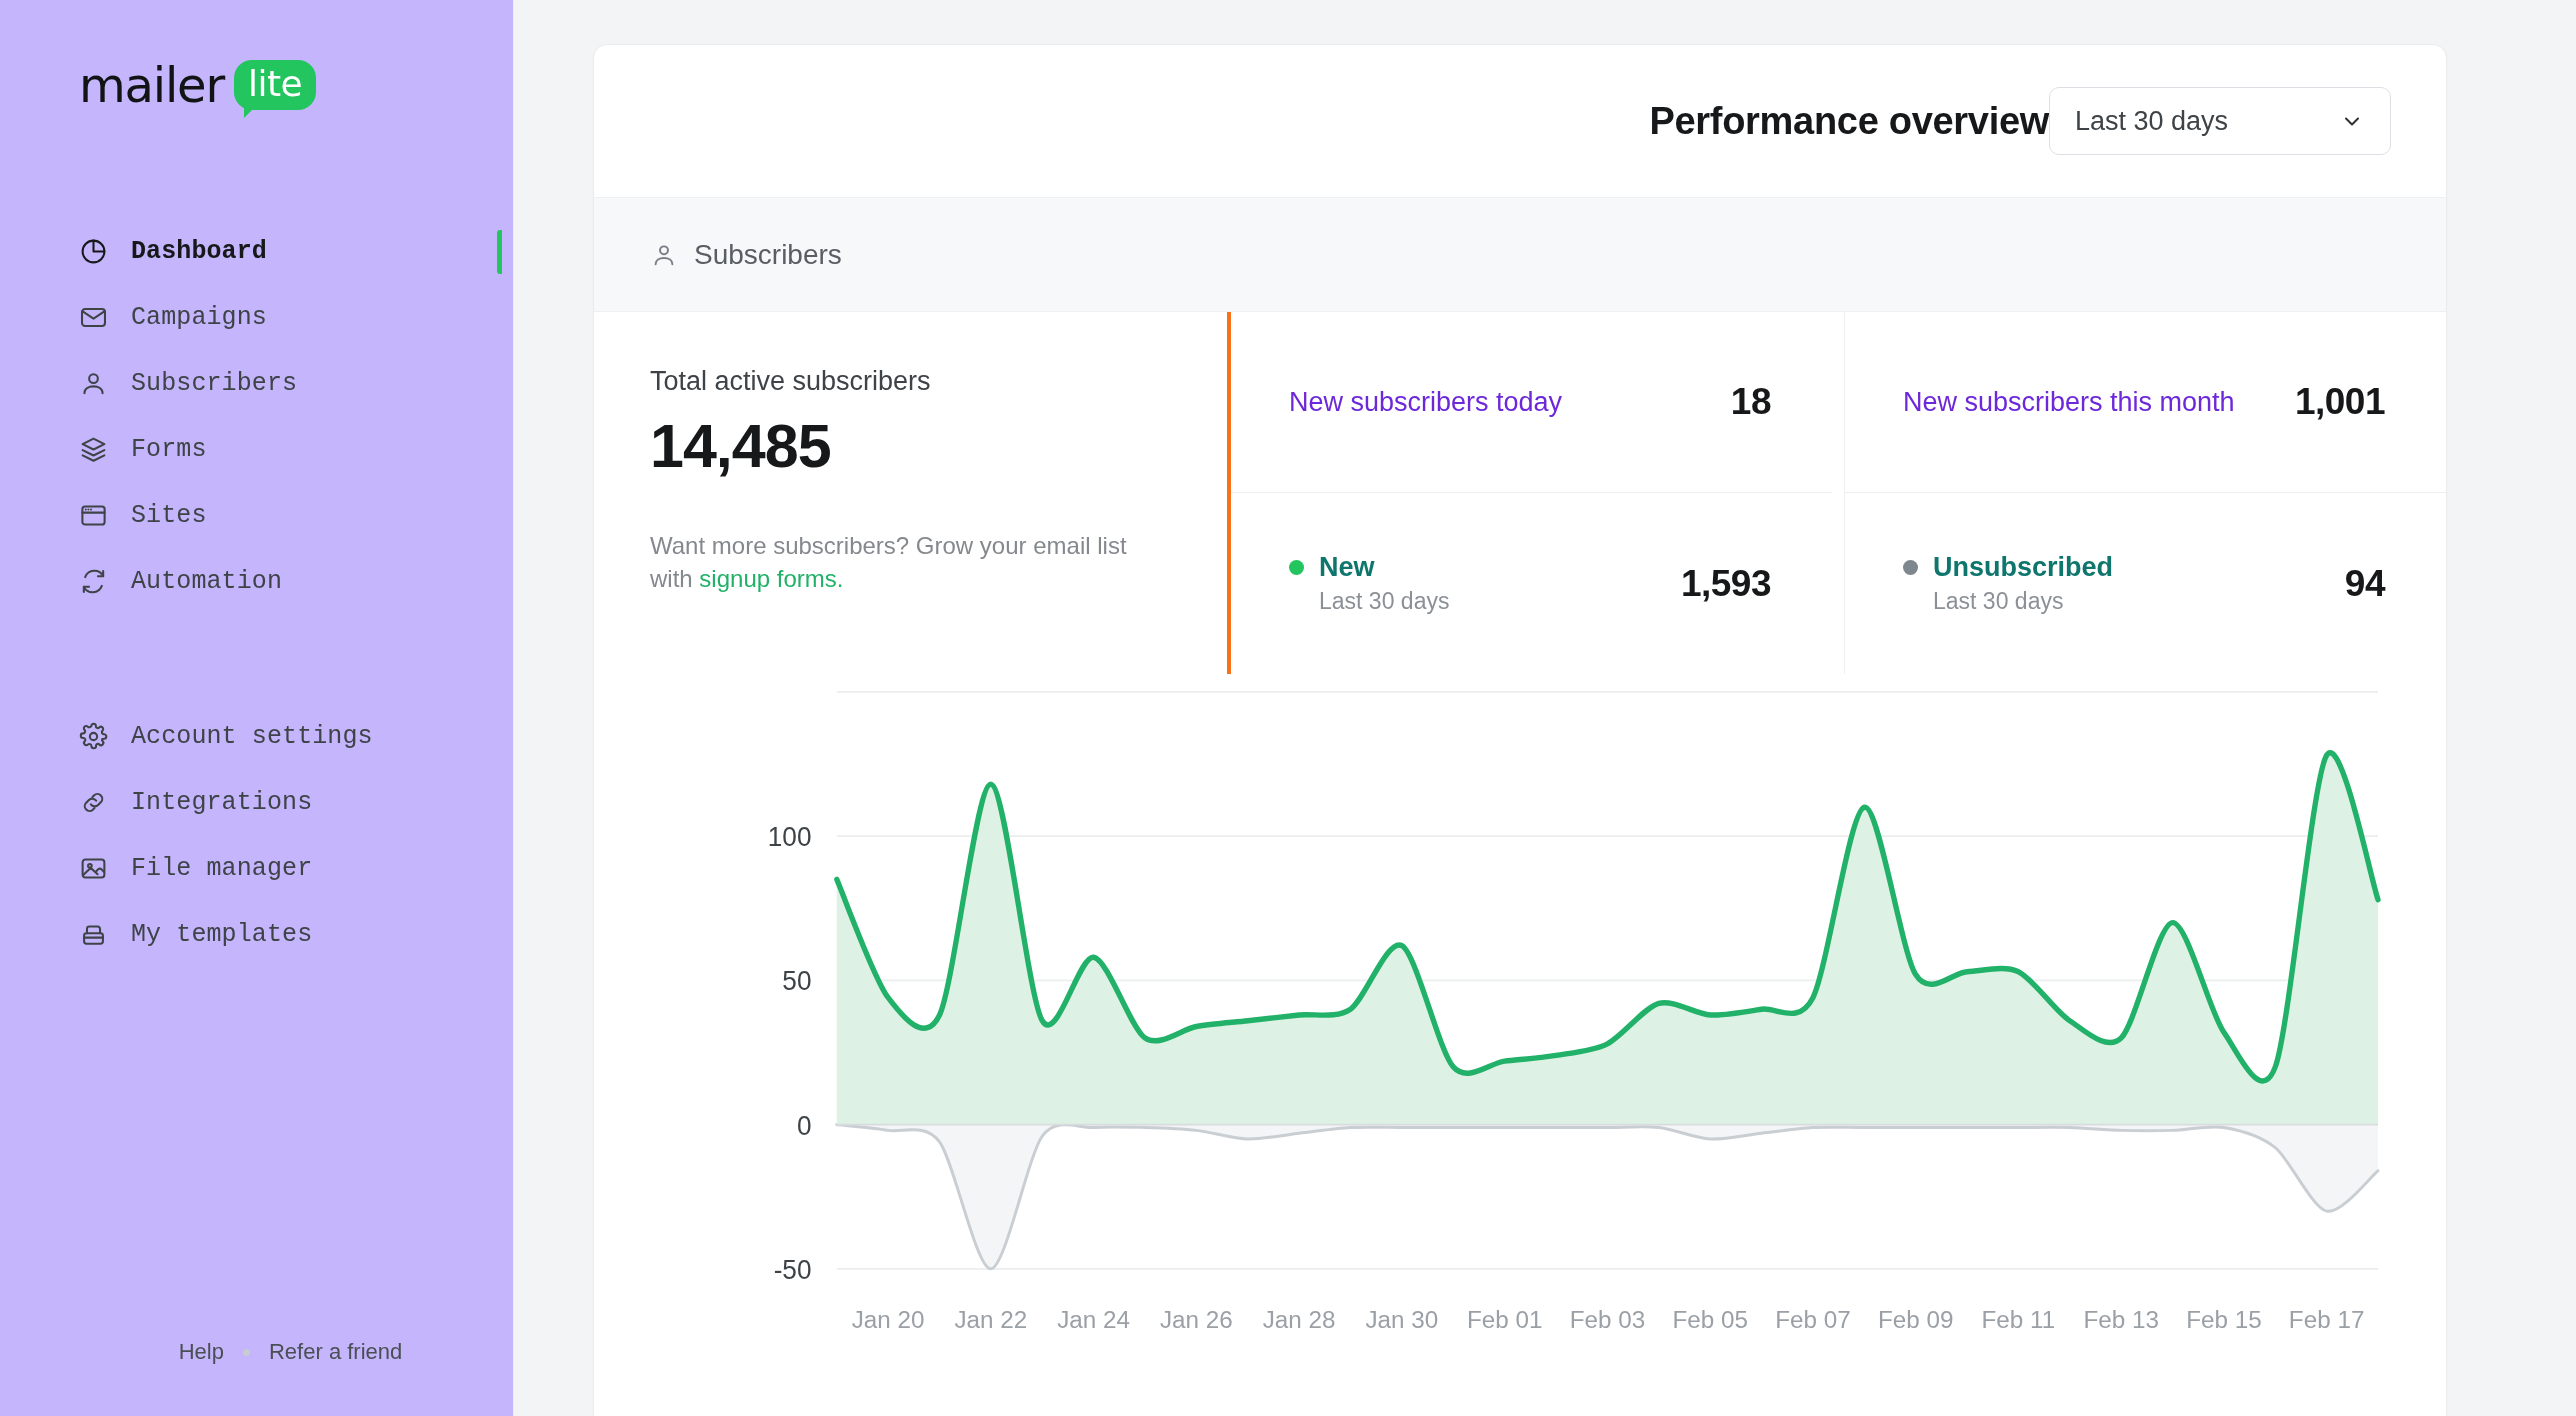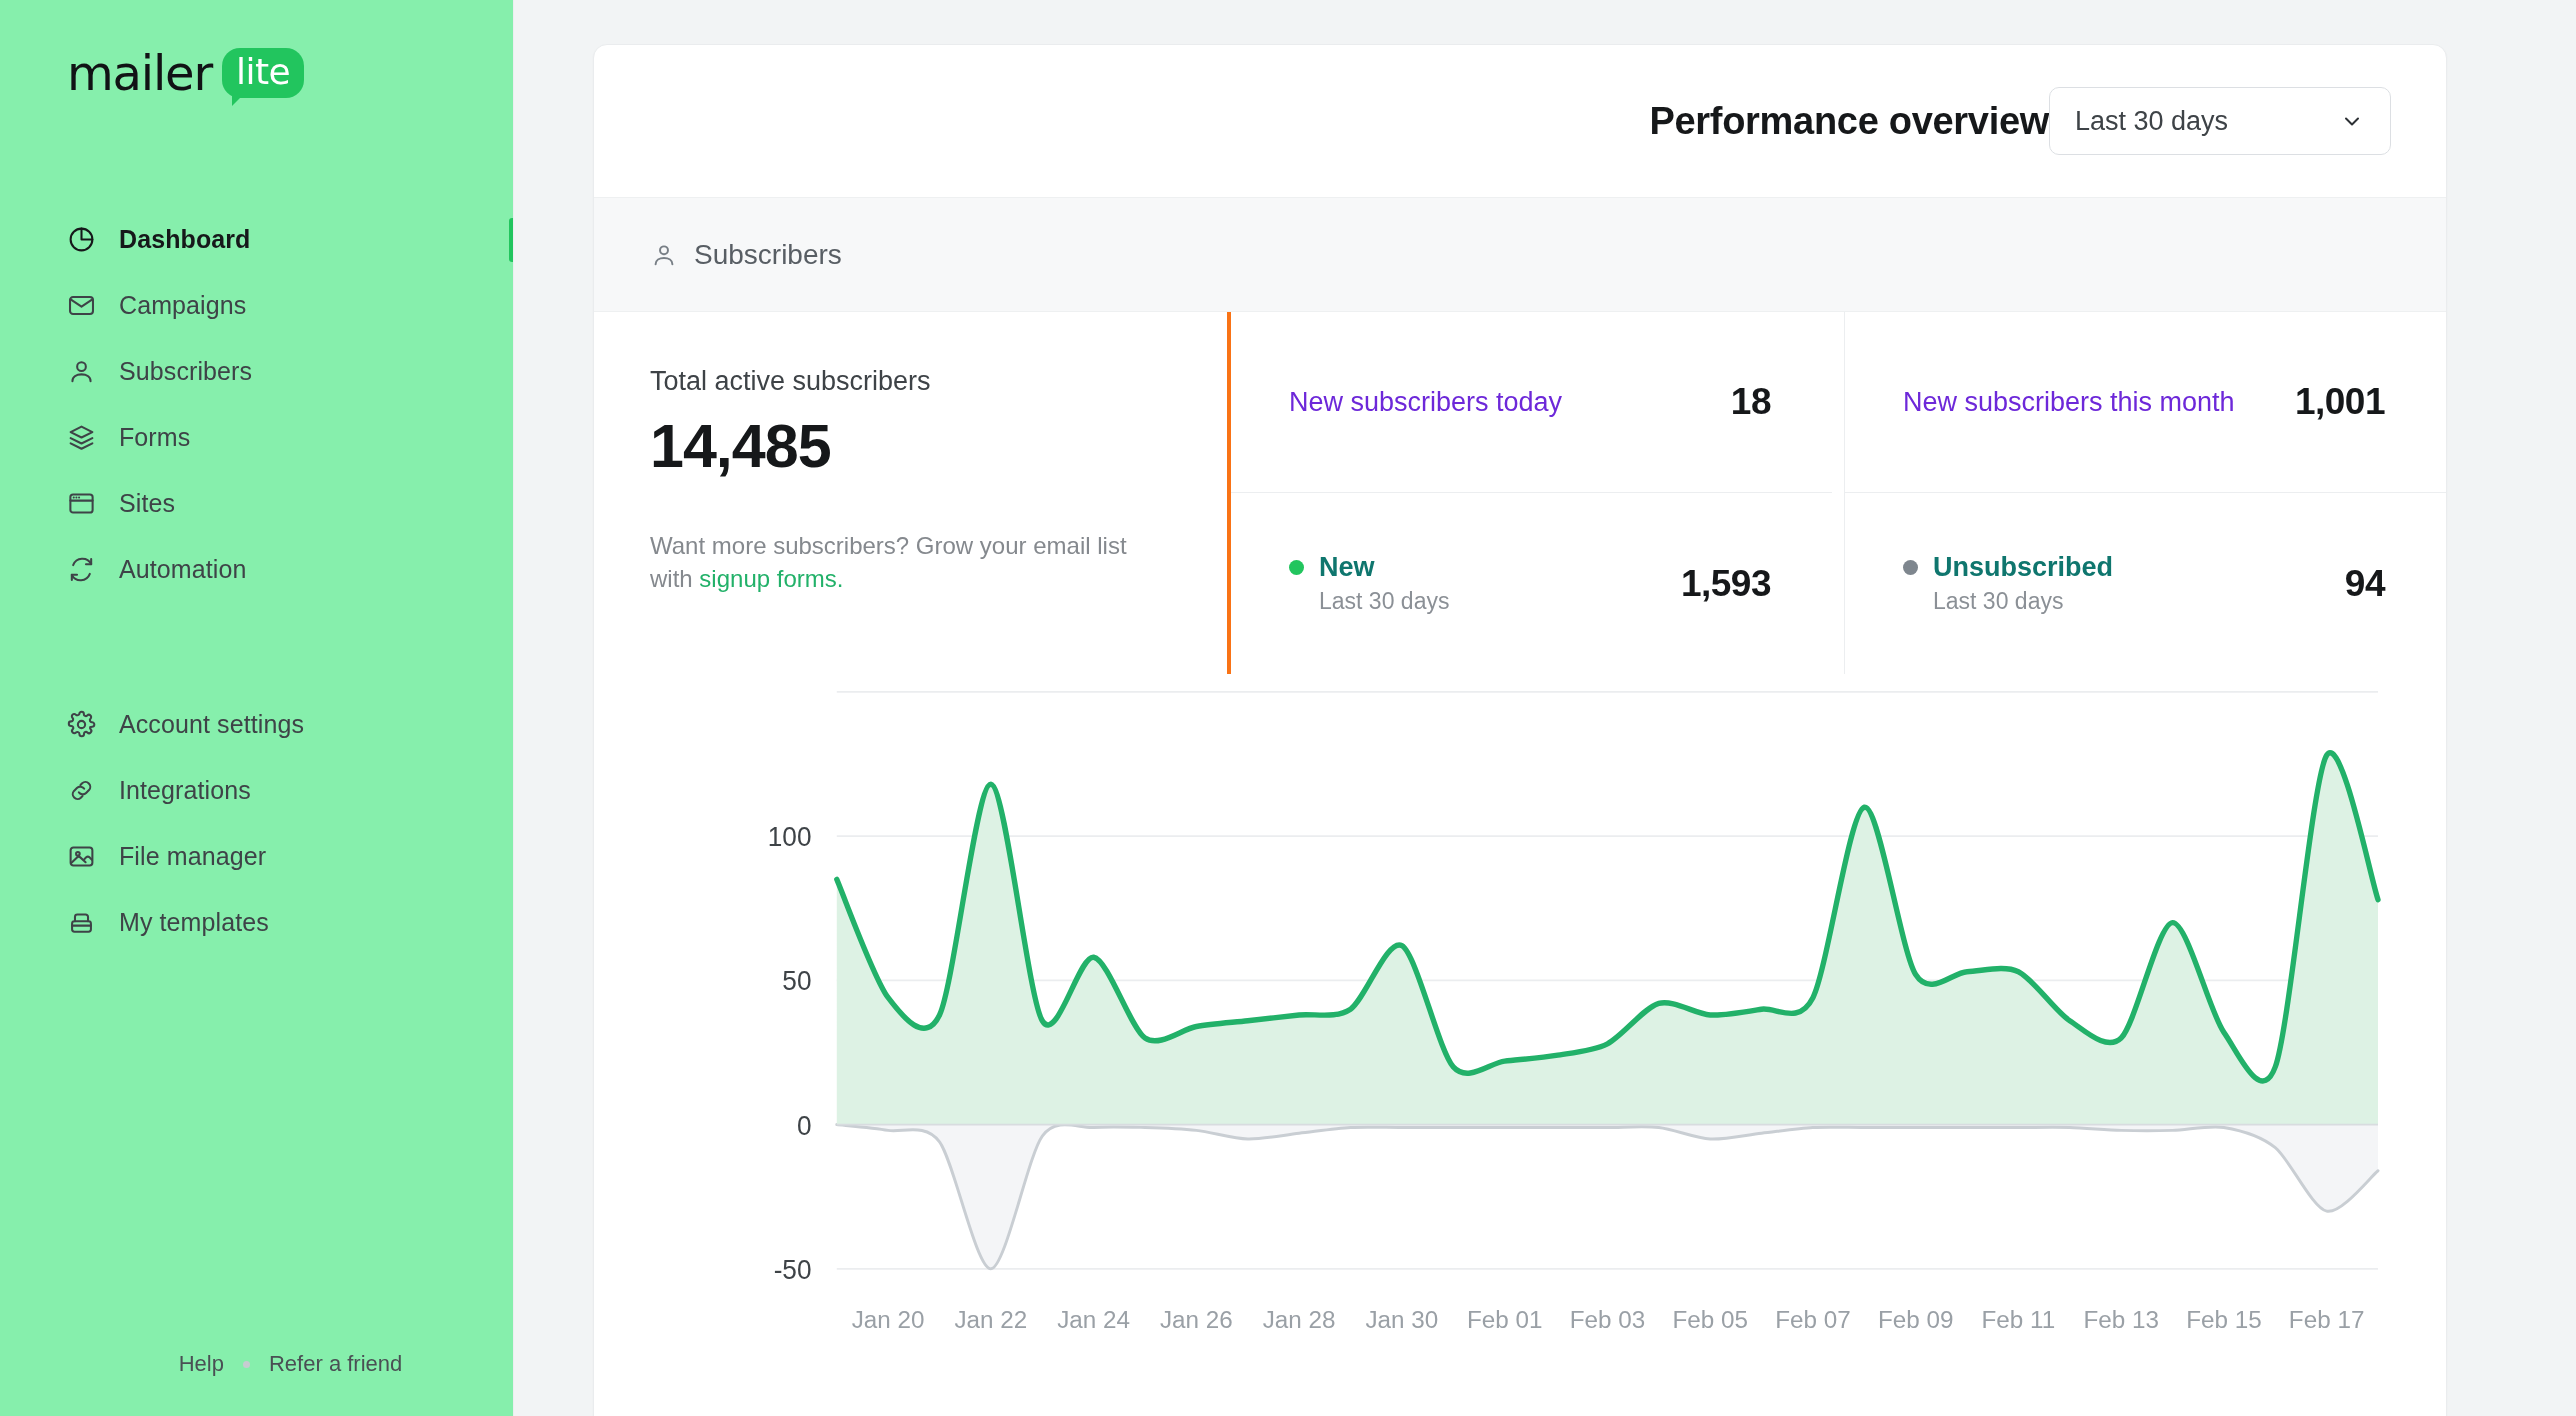--- a/index.html
+++ b/index.html
@@ -9,24 +9,24 @@
     font-family: "Liberation Sans", "DejaVu Sans", sans-serif;
     background: #ffffff;
     overflow: hidden;
     -webkit-font-smoothing: antialiased;
   }
   .app { display: flex; width: 2576px; height: 1417px; }
 
   
   .sidebar {
     width: 514px; min-width: 514px; height: 1417px;
-    background: #86efac;
+    background: #c4b5fd;
     position: relative;
     display: flex; flex-direction: column;
-    padding: 0;
+    padding: 12px;
   }
   .sidebar::after {
     content: ""; position: absolute; right: 0; top: 0;
     width: 1px; height: 100%; background: #eceef0;
   }
   .logo-wrap { padding: 48px 0 0 67px; height: 149px; }
   .logo {
     display: flex; align-items: center; gap: 10px;
   }
   .logo-mailer {
@@ -54,21 +54,21 @@
   .nav-group.primary { margin-top: 57px; }
   .nav-group.secondary { margin-top: 89px; }
 
   .nav-item {
     display: flex; align-items: center; gap: 23px;
     height: 66px; padding-left: 67px;
     color: #3e4347; font-size: 25px; font-weight: 400;
     position: relative; cursor: pointer;
     letter-spacing: 0.1px;
   }
-  .nav-item .label { white-space: nowrap; }
+  .nav-item .label { white-space: nowrap; font-family: Liberation Mono, monospace; }
   .nav-item.active { color: #16181a; font-weight: 700; }
   .nav-item.active .ind {
     content: ""; position: absolute; right: 0; top: 12px;
     width: 5px; height: 44px; background: #22c55e;
     border-radius: 3px 0 0 3px;
   }
   .nav-ico { width: 29px; height: 29px; display: flex; align-items: center; justify-content: center; flex: none; }
   .nav-ico svg { display: block; }
 
   .sidebar-spacer { flex: 1; }

